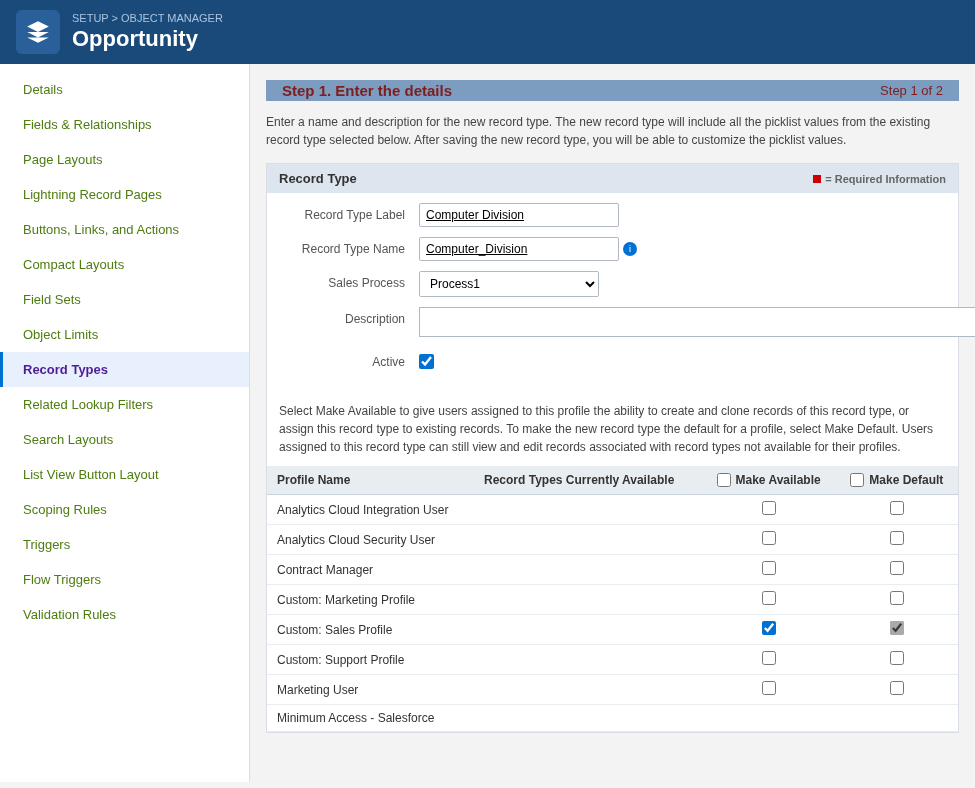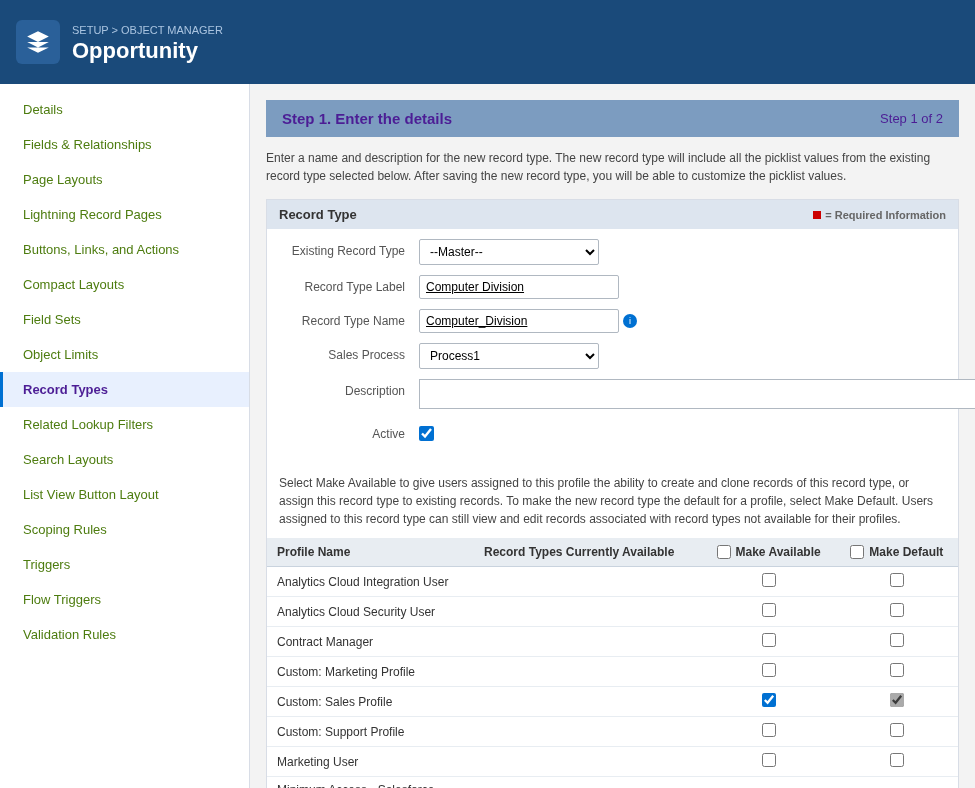--- a/index.html
+++ b/index.html
@@ -1,39 +1,39 @@
 <!DOCTYPE html>
 <html><head>
   <meta charset="utf-8">
   <style>
     * { box-sizing: border-box; margin: 0; padding: 0; }
     body { font-family: 'Segoe UI', Arial, sans-serif; font-size: 13px; background: #f3f3f3; color: #333; }
 
     
-    .header { background: #1a4a7a; padding: 20px 16px; display: flex; align-items: flex-end; gap: 12px; }
+    .header { background: #1a4a7a; padding: 10px 16px; display: flex; align-items: center; gap: 12px; }
     .header-icon { background: #2a6099; width: 44px; height: 44px; border-radius: 6px; display: flex; align-items: center; justify-content: center; }
     .header-icon svg { width: 26px; height: 26px; fill: white; }
     .header-text { color: white; }
     .header-breadcrumb { font-size: 11px; color: #aac4e0; }
     .header-breadcrumb a { color: #aac4e0; text-decoration: none; }
     .header-title { font-size: 22px; font-weight: bold; color: white; margin-top: 2px; }
 
     
     .layout { display: flex; min-height: calc(100vh - 70px); }
 
     
     .sidebar { width: 250px; background: white; border-right: 1px solid #d8dde6; flex-shrink: 0; padding: 8px 0; }
     .sidebar-item { padding: 10px 20px; cursor: pointer; font-size: 13px; color: #4d7c0f; border-left: 3px solid transparent; }
     .sidebar-item.active { background: #e8f0fe; border-left: 3px solid #0070d2; font-weight: bold; color: #4c1d95; }
 
     
     .main { flex: 1; padding: 16px; overflow-y: auto; }
 
     
-    .step-header { background: #7c9cc0; color: #4c1d95; padding: 10px 16px; display: flex; justify-content: space-between; align-items: center; font-size: 15px; font-weight: bold; margin-bottom: 12px; }
+    .step-header { background: #7c9cc0; color: #7f1d1d; padding: 2px 16px; display: flex; justify-content: space-between; align-items: center; font-size: 15px; font-weight: bold; margin-bottom: 12px; }
     .step-indicator { font-size: 13px; font-weight: normal; }
 
     
     .description { font-size: 12px; color: #444; margin-bottom: 14px; line-height: 1.5; }
 
     
     .section { border: 1px solid #d8dde6; background: white; margin-bottom: 14px; }
     .section-header { background: #dde5ef; padding: 7px 12px; font-weight: bold; font-size: 13px; display: flex; justify-content: space-between; align-items: center; }
     .required-info { font-size: 11px; color: #666; display: flex; align-items: center; gap: 4px; }
     .required-dot { width: 8px; height: 8px; background: #c00; display: inline-block; }
@@ -117,28 +117,20 @@
       <div class="section-header">
         <span>Record Type</span>
         <div class="required-info">
           <span class="required-dot"></span>
           <span>= Required Information</span>
         </div>
       </div>
 
       <div class="form-table">
 
-        <div class="form-row">
-          <div class="form-label">Existing Record Type</div>
-          <div class="form-value">
-            <select>
-              <option>--Master--</option>
-            </select>
-          </div>
-        </div>
 
         <div class="form-row">
           <div class="form-label">Record Type Label</div>
           <div class="form-value">
             <input type="text" value="Computer Division" style="">
           </div>
         </div>
 
         <div class="form-row">
           <div class="form-label">Record Type Name</div>

